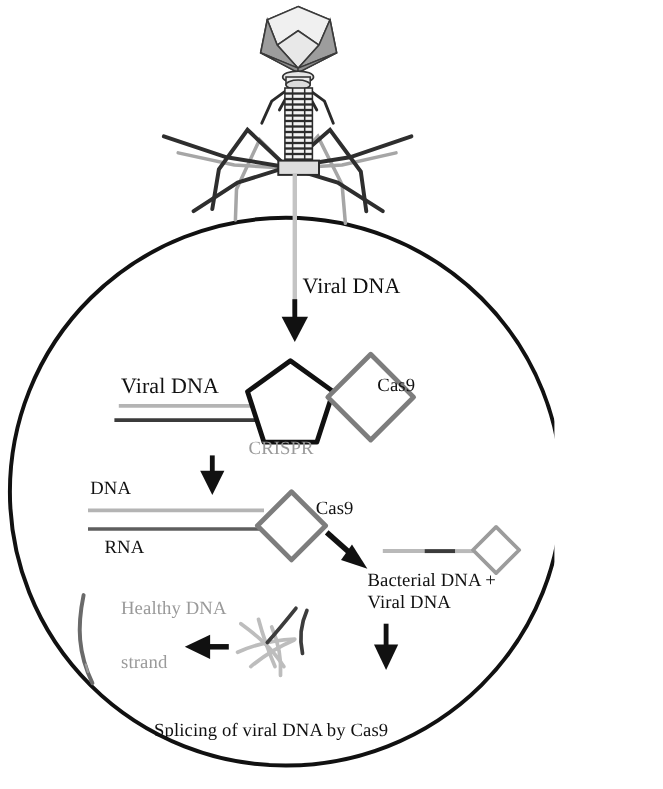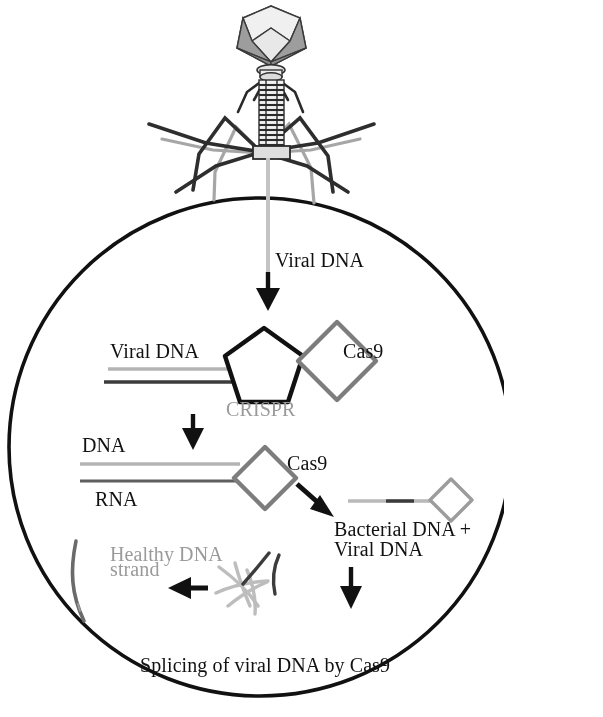--- a/index.html
+++ b/index.html
@@ -27,21 +27,21 @@
   .lbl {
     position: absolute;
     font-family: "Liberation Serif", "DejaVu Serif", serif;
     color: #111111;
     white-space: pre;
     line-height: 1.12;
     letter-spacing: 0.1px;
   }
   .lbl.gray { color: #9a9a9a; }
   .sz20 { font-size: 20px; }
-  .sz19 { font-size: 20px; }
+  .sz19 { font-size: 17px; }
 </style>
 </head>
 <body>
 
 <div id="stage">
 
   <svg class="layer" viewBox="0 0 603 717">
     <defs>
       <marker id="arrHeadBlack" markerWidth="7" markerHeight="7" refX="2.2" refY="3" orient="auto">
         <path d="M0,0 L6.4,3 L0,6 L1.5,3 Z" fill="#111111"></path>
@@ -214,18 +214,18 @@
   <div class="lbl sz19" style="left:95px; top:488px;text-align:right;">RNA</div>
 
   <div class="lbl sz19" style="left:287px; top:452px;">Cas9</div>
 
   <div class="lbl sz19" style="left:334px; top:518px;">Bacterial DNA +</div>
 
   <div class="lbl sz19" style="left:334px; top:538px;">Viral DNA</div>
 
   <div class="lbl sz19 gray" style="left:110px; top:543px;">Healthy DNA</div>
 
-  <div class="lbl sz19 gray" style="left:110px; top:558px;">strand</div>
+  <div class="lbl sz19 gray" style="left:110px; top:592px;">strand</div>
 
   <div class="lbl sz19" style="left:140px; top:654px;">Splicing of viral DNA by Cas9</div>
 
 
 </div>
 
 </body></html>

